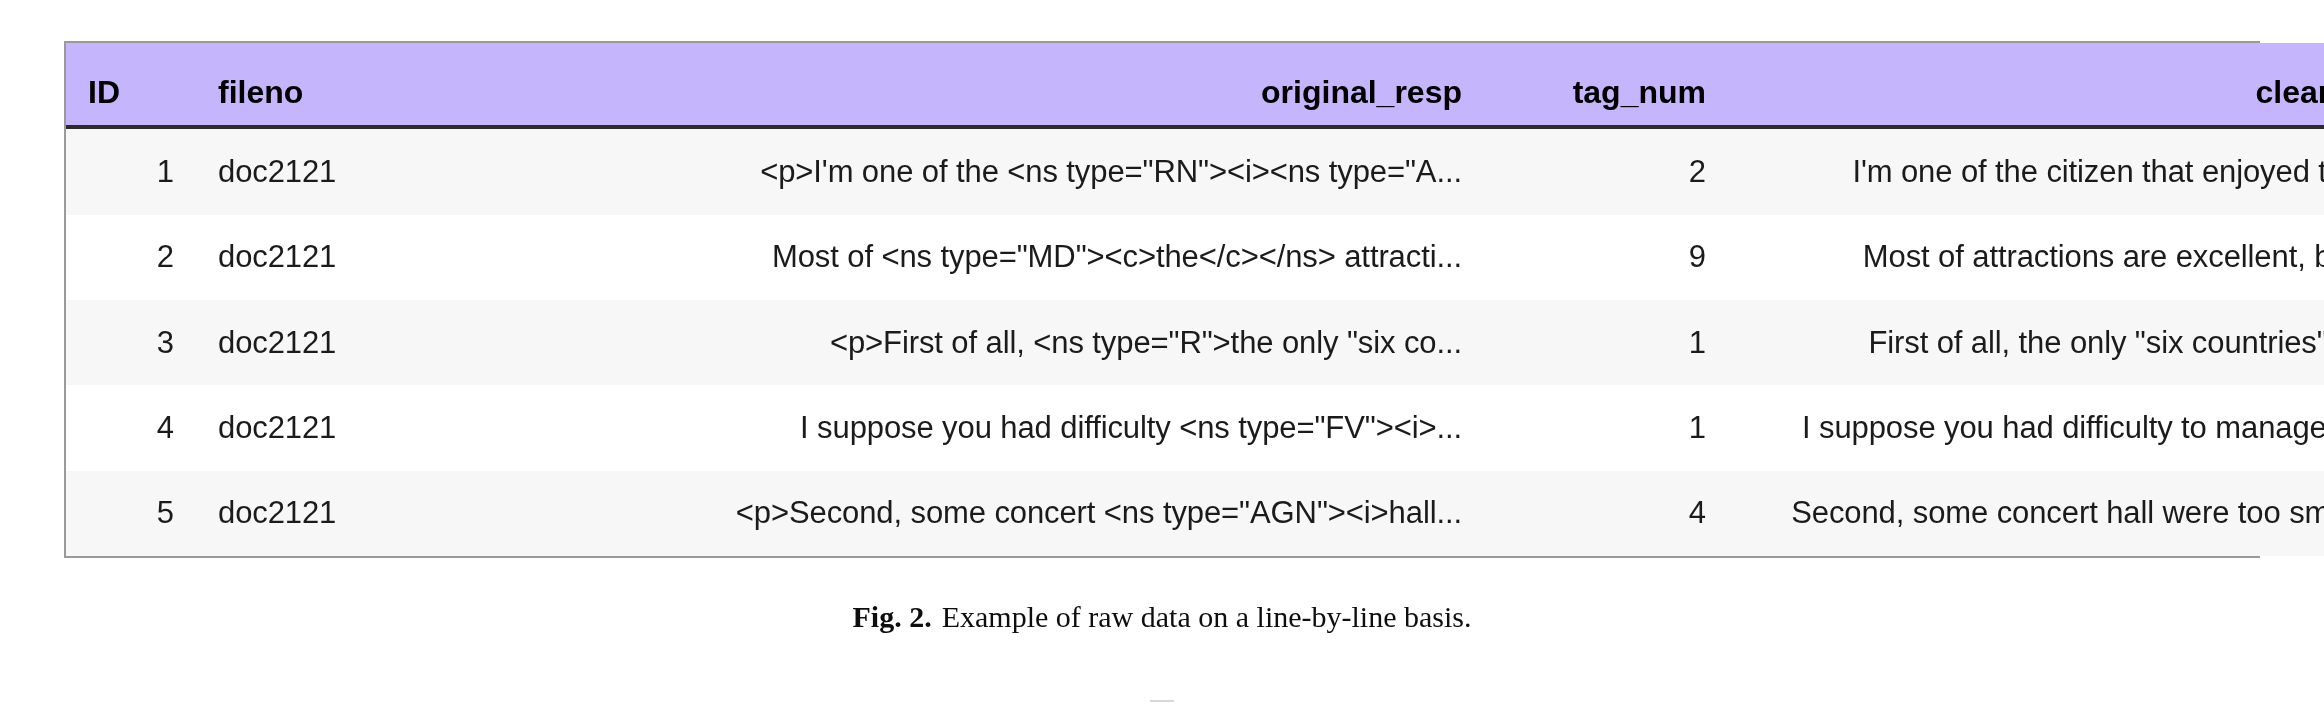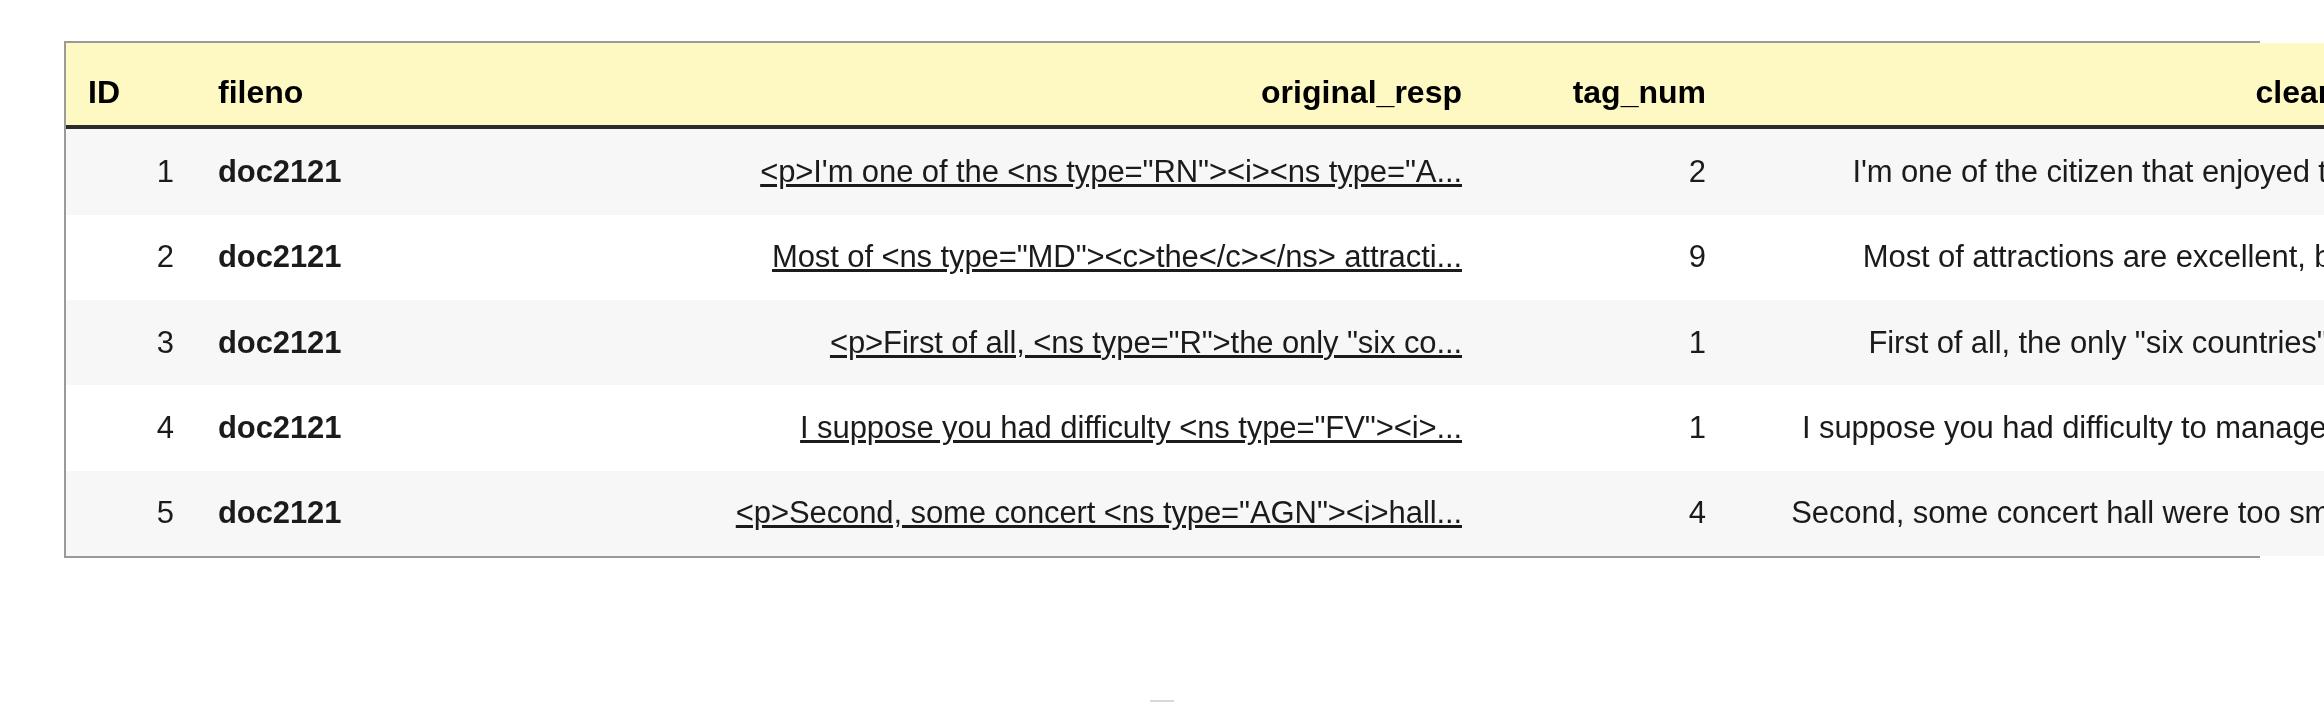--- a/index.html
+++ b/index.html
@@ -46,54 +46,54 @@
   }
 
   table.data-table thead th {
     font-weight: bold;
     font-size: 32px;
     color: #000000;
     border-bottom: 4px solid #2b2b2b;
     padding: 0 22px 14px 22px;
     vertical-align: bottom;
     height: 68px;
-    background: #fef9c3;
+    background: #c4b5fd;
     white-space: nowrap;
     overflow: hidden;
   }
 
   table.data-table tbody td {
     padding: 0 22px;
     height: 78px;
     vertical-align: middle;
     white-space: nowrap;
     overflow: hidden;
     font-size: 31px;
     letter-spacing: -0.1px;
   }
 
   table.data-table tbody tr.odd td { background: #f7f7f7; }
   table.data-table tbody tr.even td { background: #ffffff; }
 
   
   .col-id        { width: 86px;  text-align: right; }
-  .col-fileno    { width: 200px; text-align: right; font-weight: bold; }
+  .col-fileno    { width: 200px; text-align: right; }
   .col-original  { width: 1000px; text-align: right; }
   .col-tagnum    { width: 200px; text-align: right; }
   .col-cleaned   { width: 710px; text-align: right; }
 
   th.col-id        { text-align: left;  padding-left: 20px; }
   th.col-fileno    { text-align: left;  padding-left: 28px; margin-top: 23px; }
   th.col-original  { text-align: right; }
   th.col-tagnum    { }
   th.col-cleaned   { text-align: right; padding-right: 26px; }
 
   td.col-id      { padding-right: 6px; }
   td.col-fileno  { padding-right: 8px; text-align: left; padding-left: 20px;}
-  td.col-original{ padding-right: 10px; text-decoration: underline; }
+  td.col-original{ padding-right: 10px; }
   td.col-tagnum  { padding-right: 8px; }
   td.col-cleaned { padding-right: 26px; }
 
   
   .caption {
     position: absolute;
     left: 0;
     top: 600px;
     width: 2324px;
     text-align: center;
@@ -169,16 +169,19 @@
           <td class="col-id">5</td>
           <td class="col-fileno">doc2121</td>
           <td class="col-original">&lt;p&gt;Second, some concert &lt;ns type="AGN"&gt;&lt;i&gt;hall...</td>
           <td class="col-tagnum">4</td>
           <td class="col-cleaned">Second, some concert hall were too small, so s...</td>
         </tr>
       </tbody>
     </table>
   </div>
 
+  <div class="caption">
+    <span class="fig-label">Fig. 2.</span><span class="fig-text">Example of raw data on a line-by-line basis.</span>
+  </div>
 
   <div class="page-artifact"></div>
 
 </div>
 
 </body></html>

